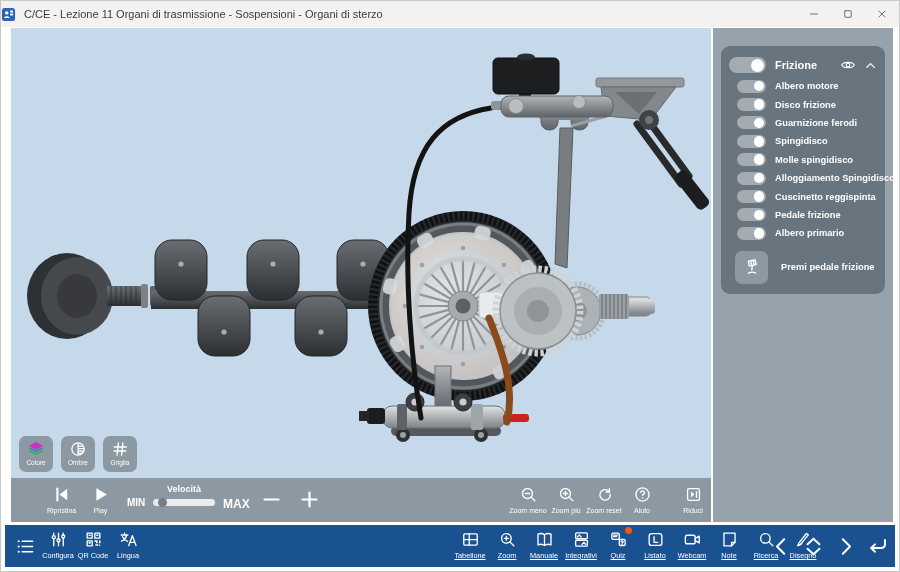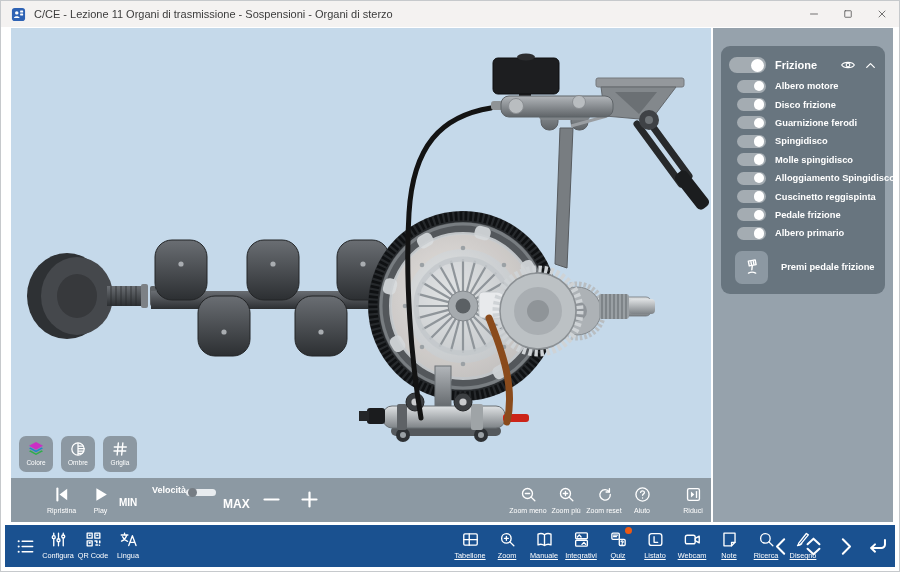--- a/index.html
+++ b/index.html
@@ -1,20 +1,20 @@
 <!DOCTYPE html>
 <html><head>
 <meta charset="utf-8">
 <style>
   html,body{margin:0;padding:0;background:#ffffff;font-family:"Liberation Sans",sans-serif;}
   *{box-sizing:border-box;}
   #win{position:relative;width:900px;height:572px;background:#fff;border:1px solid #c6c9cc;overflow:hidden;}
 
   
-  #titlebar{position:absolute;top:0;left:0;right:0;height:26px;background:#f4f2f1;display:flex;align-items:center;padding-left:10px;}
+  #titlebar{position:absolute;top:0;left:0;right:0;height:26px;background:#f4f2f1;display:flex;align-items:center;padding-left:0;}
   #app-icon{width:15px;height:15px;margin-right:8px;flex:none;}
   #app-icon svg{width:100%;height:100%;display:block;}
   #title-text{font-size:11px;color:#3c3c3c;white-space:nowrap;}
   #win-controls{margin-left:auto;display:flex;height:100%;}
   .win-ctl{width:34px;height:100%;display:flex;align-items:center;justify-content:center;color:#5b5b5b;cursor:default;}
   .win-ctl svg{width:12px;height:12px;}
 
   
   #viewport{position:absolute;left:10px;top:27px;width:700px;height:494px;background:#c5d9ea;}
   #scene{position:absolute;left:0;top:0;width:700px;height:450px;display:block;}
@@ -26,23 +26,23 @@
   .ic svg{width:100%;height:100%;display:block;}
   .vtool .lbl{font-size:6.5px;margin-top:1px;white-space:nowrap;}
 
   
   #playbar{position:absolute;left:0;right:0;bottom:0;height:44px;background:#8c99a3;color:#fff;}
   .pbtn{display:flex;flex-direction:column;align-items:center;color:#fff;cursor:default;}
   .pbtn .ic{width:19px;height:19px;}
   .pbtn .lbl{font-size:7px;margin-top:3px;white-space:nowrap;}
   #pb-restart{position:absolute;left:36px;top:7px;}
   #pb-play{position:absolute;left:80px;top:7px;}
-  #pb-min{position:absolute;left:108px;top:19px;font-size:10px;font-weight:bold;}
+  #pb-min{position:absolute;left:116px;top:19px;font-size:10px;font-weight:bold;}
   #pb-max{position:absolute;left:212px;top:19px;font-size:12px;font-weight:bold;}
-  #pb-slider{position:absolute;left:141px;top:6px;width:64px;display:flex;flex-direction:row;align-items:center;}
+  #pb-slider{position:absolute;left:141px;top:6px;width:64px;display:flex;flex-direction:column;align-items:center;}
   #pb-slider .slbl{font-size:9px;font-weight:bold;}
   #pb-track{position:relative;margin-top:5px;width:62px;height:7px;border-radius:4px;background:rgba(240,243,245,.92);}
   #pb-knob{position:absolute;top:-1px;left:8%;width:9px;height:9px;border-radius:50%;background:#767d84;}
   #pb-minus{position:absolute;left:250px;top:11px;}
   #pb-plus{position:absolute;left:288px;top:11px;}
   #pb-minus .ic,#pb-plus .ic{width:21px;height:21px;}
   #pb-right{position:absolute;left:498px;top:7px;display:flex;}
   #pb-right .pbtn{width:38px;}
   #pb-right .pbtn:last-child{margin-left:13px;}
 

